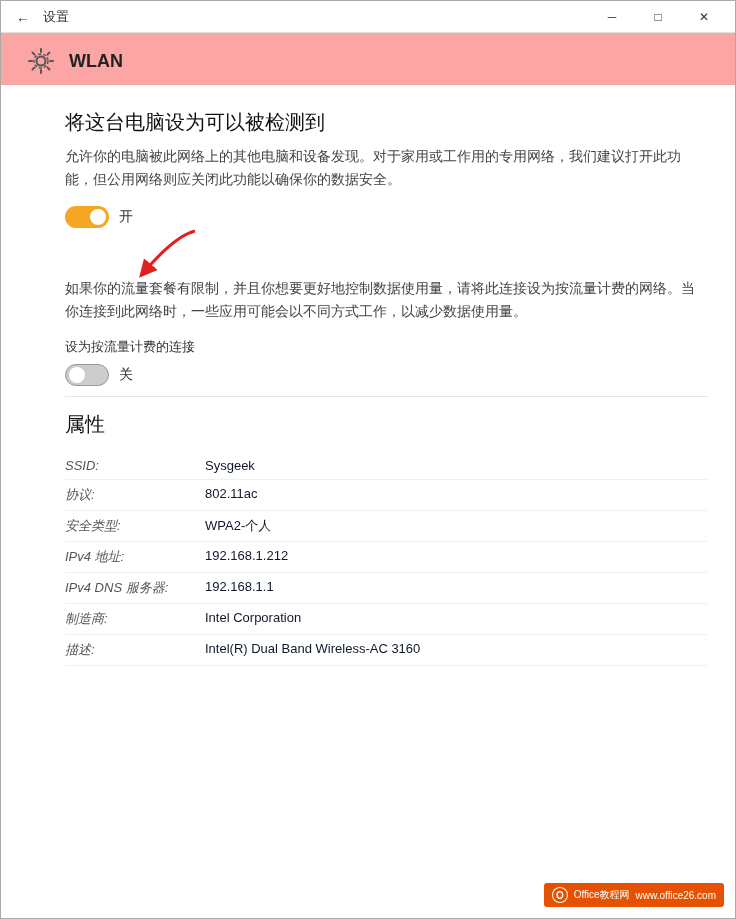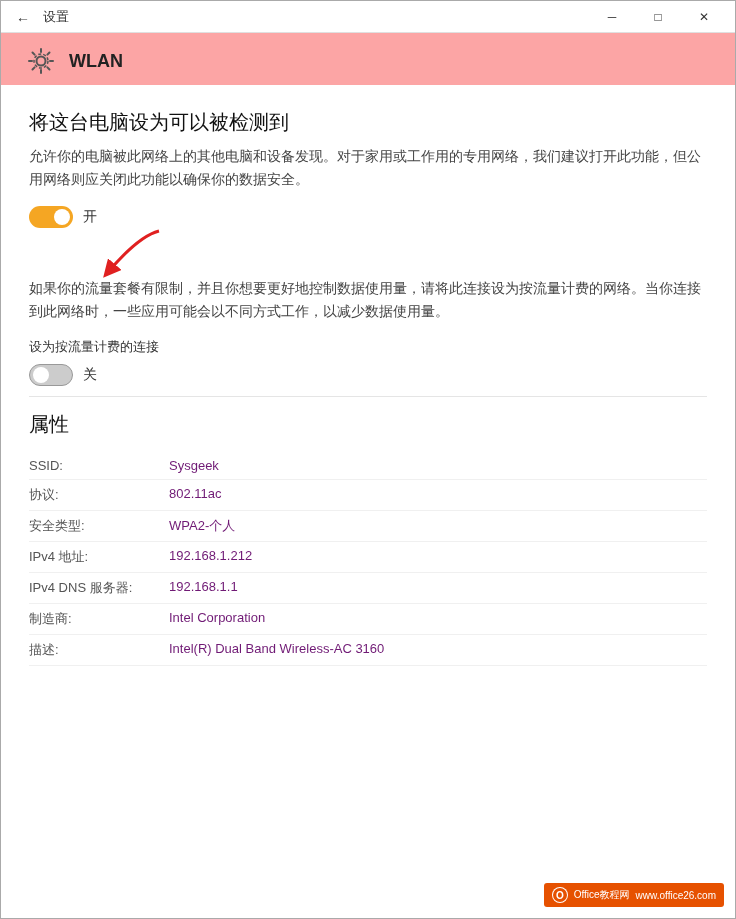--- a/index.html
+++ b/index.html
@@ -86,20 +86,21 @@
       color: #222;
     }
 
     
     .content-area {
       flex: 1;
       overflow-y: auto;
       overflow-x: hidden;
       padding: 8px 28px 20px 28px;
       position: relative;
+      margin-left: 36px;
     }
     .content-area::-webkit-scrollbar {
       width: 8px;
     }
     .content-area::-webkit-scrollbar-thumb {
       background: #c0c0c0;
     }
     .content-area::-webkit-scrollbar-track {
       background: #f5f5f5;
     }
@@ -188,24 +189,25 @@
       display: flex;
       align-items: flex-start;
       padding: 6px 0;
       border-bottom: 1px solid #f0f0f0;
     }
     .prop-label {
       font-size: 13px;
       color: #555;
       width: 140px;
       flex-shrink: 0;
+      font-style: italic;
     }
     .prop-value {
       font-size: 13px;
-      color: #701a75;
+      color: #0f172a;
       flex: 1;
     }
 
     
     .watermark {
       position: fixed;
       bottom: 12px;
       right: 12px;
       background: #e65100;
       color: #fff;

